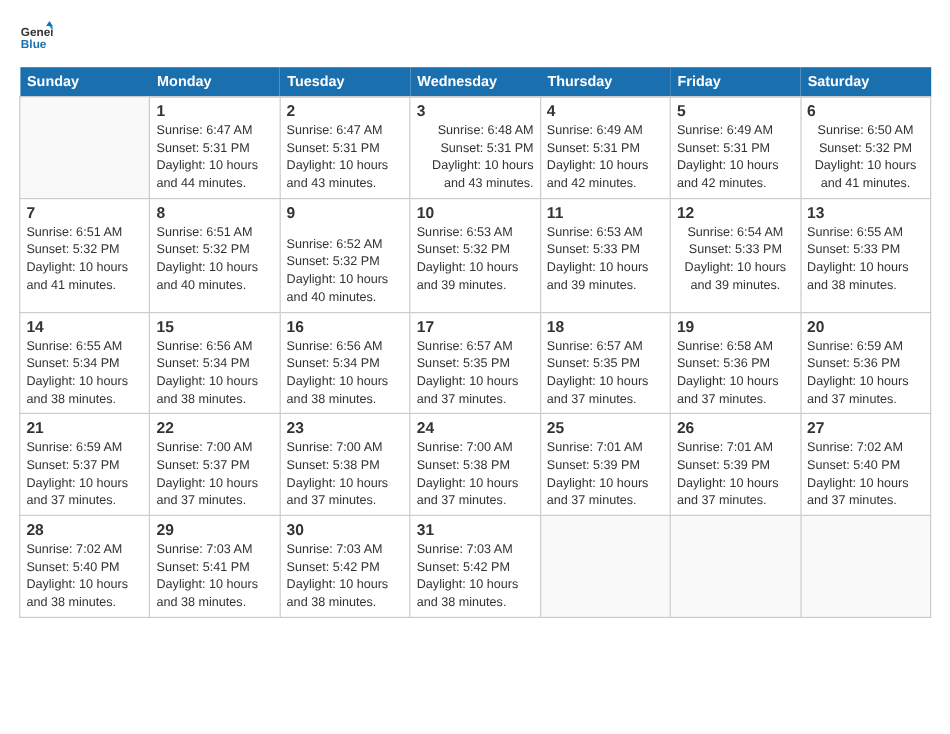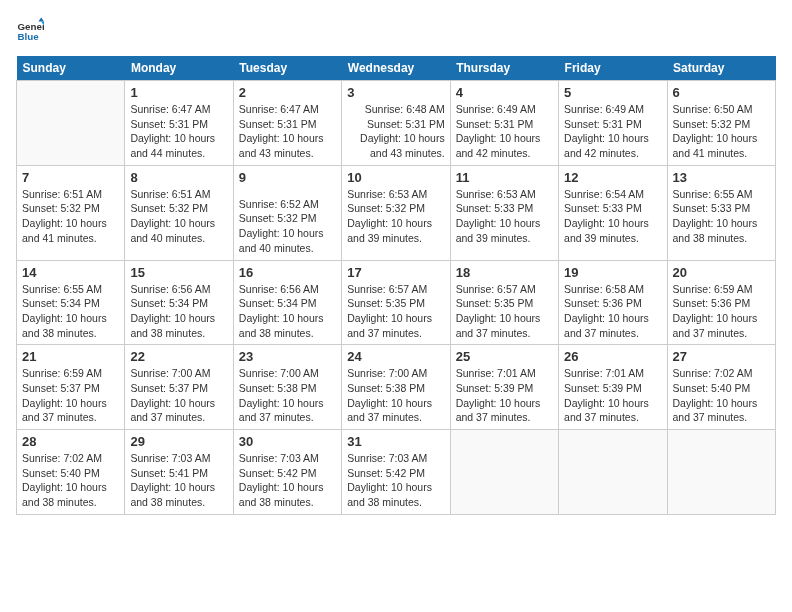--- a/index.html
+++ b/index.html
@@ -140,21 +140,21 @@
         </td>
         <td>
           <span class="day-number">5</span>
           <div class="day-info" style="white-space: pre-line;">Sunrise: 6:49 AM
 Sunset: 5:31 PM
 Daylight: 10 hours
 and 42 minutes.</div>
         </td>
         <td>
           <span class="day-number">6</span>
-          <div class="day-info" style="white-space: pre-line;">Sunrise: 6:50 AM
+          <div class="day-info" style="white-space: pre-line; text-align: center;">Sunrise: 6:50 AM
 Sunset: 5:32 PM
 Daylight: 10 hours
 and 41 minutes.</div>
         </td>
       </tr>
       <tr>
         <td>
           <span class="day-number">7</span>
           <div class="day-info" style="white-space: pre-line;">Sunrise: 6:51 AM
 Sunset: 5:32 PM
@@ -184,21 +184,21 @@
         </td>
         <td>
           <span class="day-number">11</span>
           <div class="day-info" style="white-space: pre-line;">Sunrise: 6:53 AM
 Sunset: 5:33 PM
 Daylight: 10 hours
 and 39 minutes.</div>
         </td>
         <td>
           <span class="day-number">12</span>
-          <div class="day-info" style="white-space: pre-line;">Sunrise: 6:54 AM
+          <div class="day-info" style="white-space: pre-line; text-align: center;">Sunrise: 6:54 AM
 Sunset: 5:33 PM
 Daylight: 10 hours
 and 39 minutes.</div>
         </td>
         <td>
           <span class="day-number">13</span>
           <div class="day-info" style="white-space: pre-line;">Sunrise: 6:55 AM
 Sunset: 5:33 PM
 Daylight: 10 hours
 and 38 minutes.</div>

